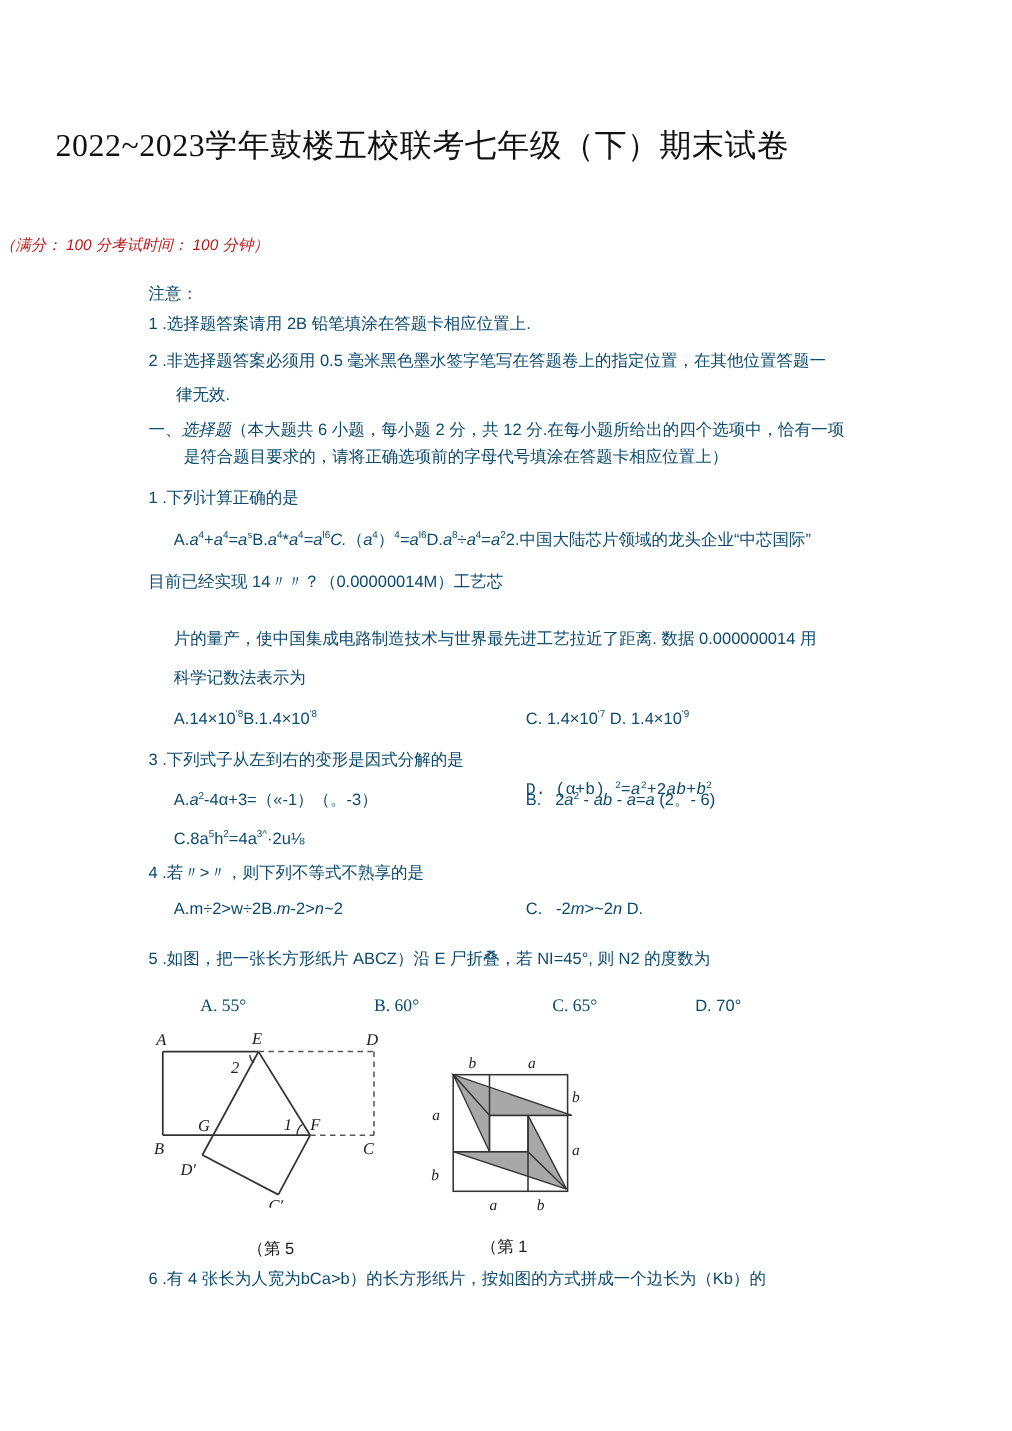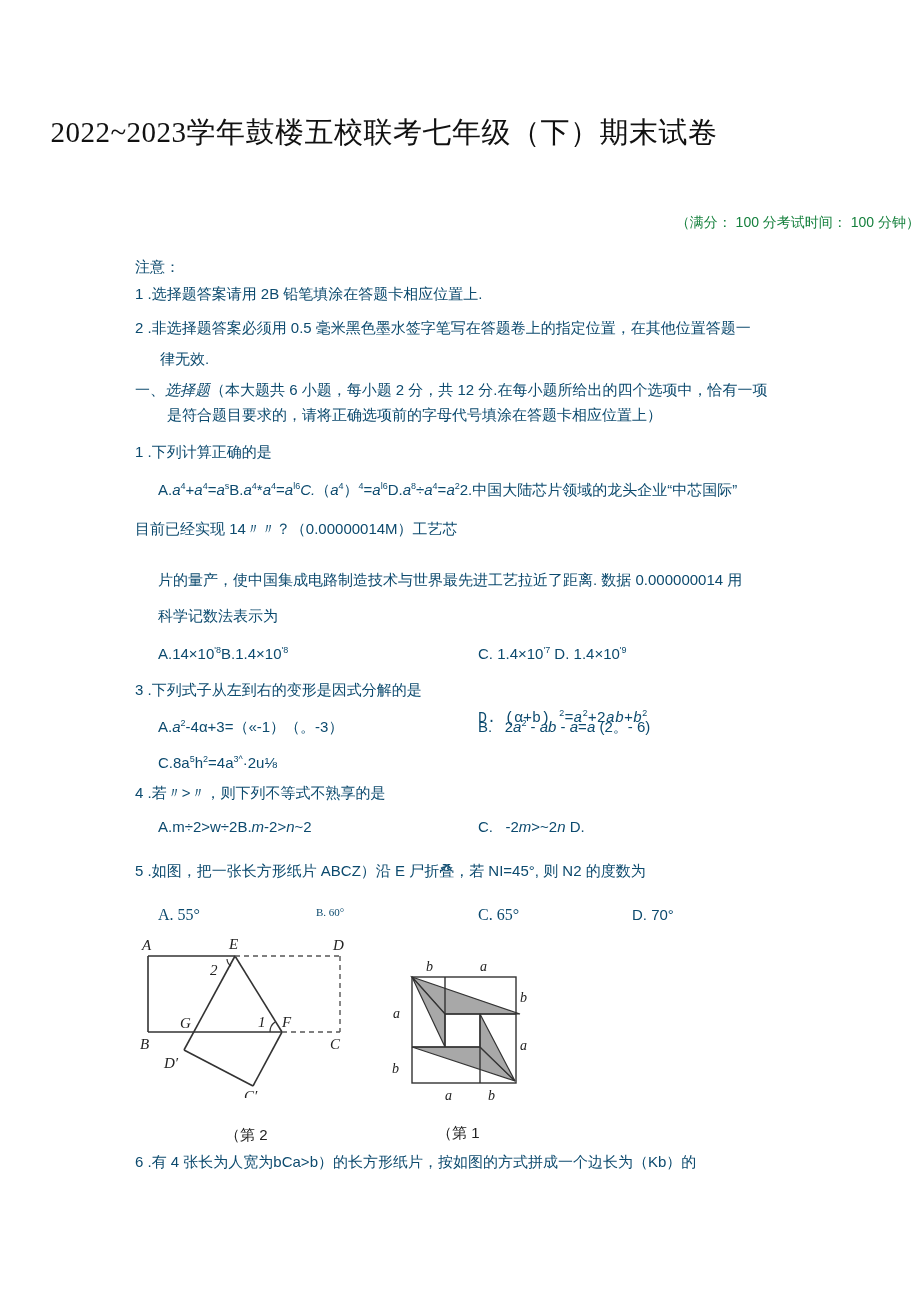--- a/index.html
+++ b/index.html
@@ -1,21 +1,21 @@
 <!DOCTYPE html>
 <html><head>
 <meta charset="utf-8">
 <style>
   html, body { margin: 0; padding: 0; background: #ffffff; }
   body { width: 920px; height: 1301px; position: relative; overflow: hidden; color: #111; font-family: "Liberation Sans", "DejaVu Sans", sans-serif; }
   .abs { position: absolute; white-space: nowrap; }
   .title { left: 0; width: 768px; top: 113px; text-align: center; font-family: "Liberation Serif", "DejaVu Serif", serif; font-size: 29px; letter-spacing: 0.5px; color: #111; }
-  .subtitle { left: 0; width: 920px; top: 214px; text-align: right; font-size: 14px; color: #15803d; }
+  .subtitle { left: 0; width: 920px; top: 214px; text-align: left; font-size: 14px; color: #b91c1c; font-style: italic; }
   .t { font-size: 15px; color: #0c4a6e; }
-  .serif { font-family: "Liberation Serif", "DejaVu Serif", serif; }
+  .serif { font-family: "Liberation Serif", "DejaVu Serif", serif; margin-left: 24px; }
   .it { font-style: italic; }
   sup { font-size: 9px; vertical-align: 6px; line-height: 0; }
   .fig-caption { font-size: 15px; color: #222; }
   svg text { font-family: "Liberation Serif", "DejaVu Serif", serif; font-style: italic; fill: #222; }
 </style>
 </head>
 <body>
 
 <div class="abs title">2022~2023学年鼓楼五校联考七年级（下）期末试卷</div>
 <div class="abs subtitle">（满分： 100 分考试时间： 100 分钟）</div>
@@ -46,21 +46,21 @@
 <div class="abs t" style="left:478px; top:718px;">B.&nbsp;&nbsp; 2<i>a</i><sup>2</sup> - <i>ab</i> - <i>a</i>=<i>a</i> (2。- 6)</div>
 <div class="abs t" style="left:158px; top:754px;">C.8a<sup>5</sup>h<sup>2</sup>=4a<sup>3^</sup>·2u⅛</div>
 <div class="abs t" style="left:478px; top:710px;font-family:Liberation Mono, monospace;">D. (α+b) <sup>2</sup>=<i>a</i><sup>2</sup>+2<i>ab</i>+<i>b</i><sup>2</sup></div>
 
 <div class="abs t" style="left:135px; top:784px;">4  .若〃&gt;〃，则下列不等式不熟享的是</div>
 <div class="abs t" style="left:158px; top:818px;">A.m÷2&gt;w÷2B.<i>m</i>-2&gt;<i>n</i>~2</div>
 <div class="abs t" style="left:478px; top:818px;">C.&nbsp;&nbsp; -2<i>m</i>&gt;~2<i>n</i> D.</div>
 
 <div class="abs t" style="left:135px; top:862px;">5  .如图，把一张长方形纸片 ABCZ）沿 E 尸折叠，若 NI=45°, 则 N2 的度数为</div>
 <div class="abs t serif" style="left:158px; top:906px; font-size:16px;">A.  55°</div>
-<div class="abs t serif" style="left:316px; top:906px; font-size:11px;">B.  60°</div>
+<div class="abs t serif" style="left:316px; top:906px; font-size:16px;">B.  60°</div>
 <div class="abs t serif" style="left:478px; top:906px; font-size:16px;">C.  65°</div>
 <div class="abs t" style="left:632px; top:906px;">D. 70°</div>
 
 <svg class="abs" style="left:130px; top:928px;" width="230" height="170" viewBox="0 0 230 170">
   <g stroke="#333" stroke-width="1.6" fill="none">
     <line x1="18" y1="28" x2="105" y2="28"></line>
     <line x1="18" y1="28" x2="18" y2="104"></line>
     <line x1="18" y1="104" x2="152" y2="104"></line>
     <line x1="105" y1="28" x2="152" y2="104"></line>
     <line x1="105" y1="28" x2="54" y2="122"></line>
@@ -104,16 +104,16 @@
   <text x="46" y="31" font-size="14">b</text>
   <text x="100" y="31" font-size="14">a</text>
   <text x="140" y="62" font-size="14">b</text>
   <text x="140" y="110" font-size="14">a</text>
   <text x="13" y="78" font-size="14">a</text>
   <text x="12" y="133" font-size="14">b</text>
   <text x="65" y="160" font-size="14">a</text>
   <text x="108" y="160" font-size="14">b</text>
 </svg>
 
-<div class="abs fig-caption" style="left:225px; top:1126px;">（第 2</div>
+<div class="abs fig-caption" style="left:225px; top:1126px;">（第 5</div>
 <div class="abs fig-caption" style="left:437px; top:1124px;">（第 1</div>
 
 <div class="abs t" style="left:135px; top:1153px;">6  .有 4 张长为人宽为bCa&gt;b）的长方形纸片，按如图的方式拼成一个边长为（Kb）的</div>
 
 </body></html>

